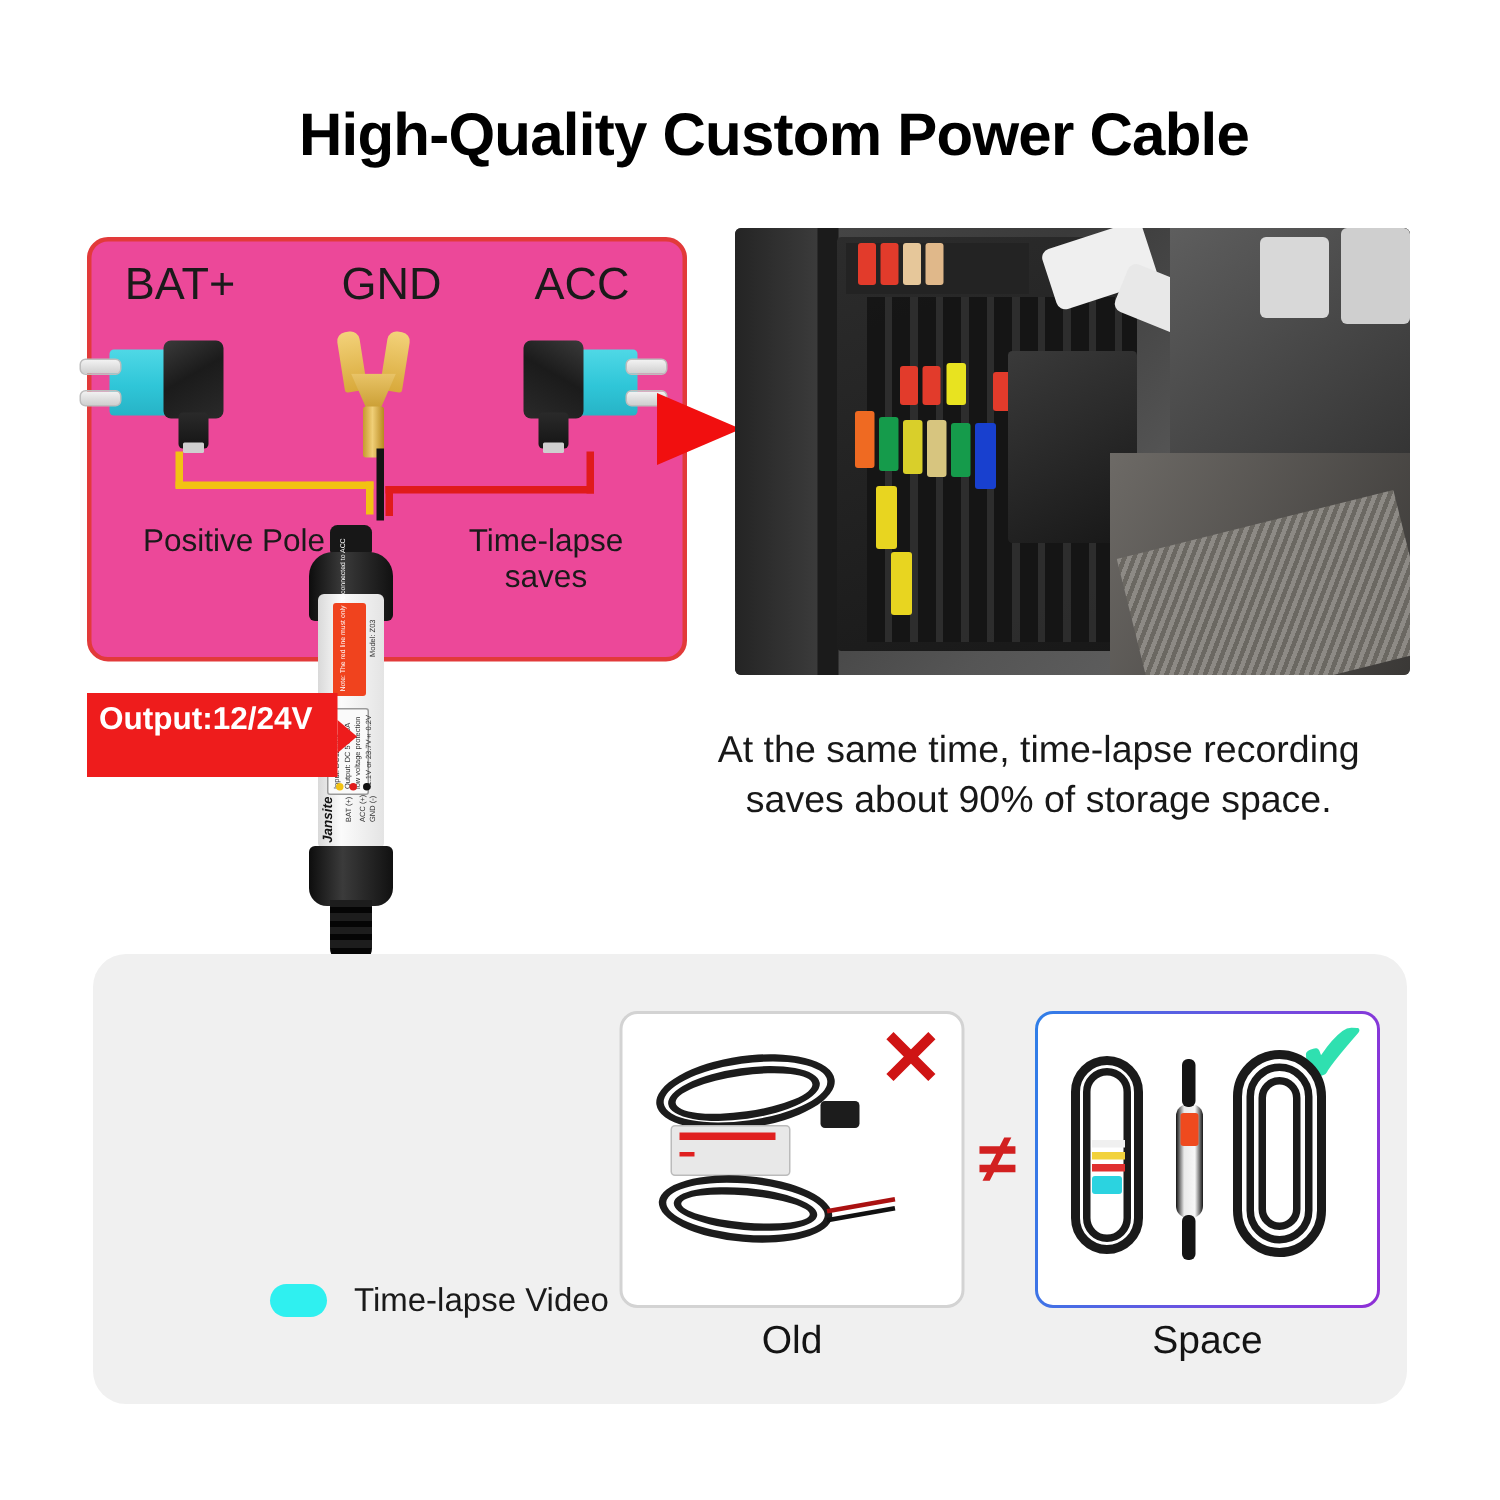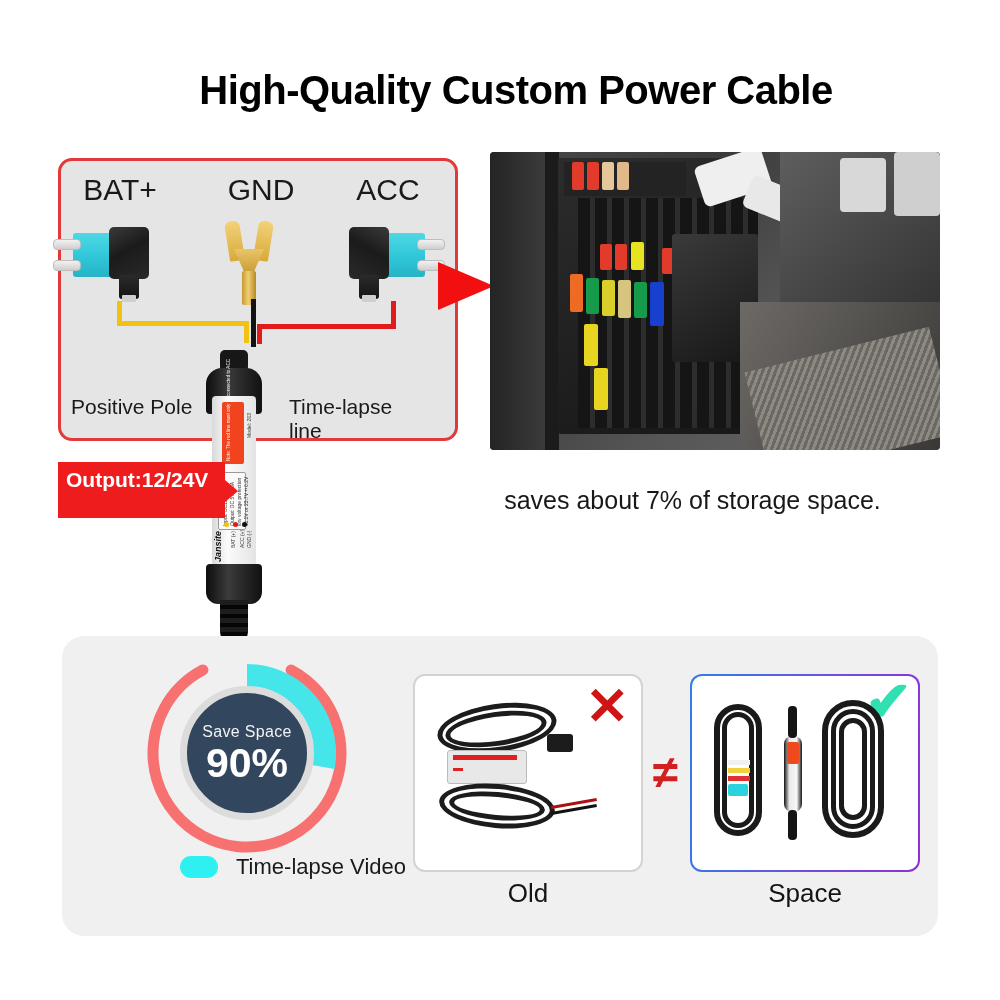--- a/index.html
+++ b/index.html
@@ -16,29 +16,28 @@
     text-align:center;
     font-size:40px; font-weight:bold; color:#000000;
     letter-spacing:-0.5px;
   }
 
   
   #diagram-box {
     position:absolute; left:58px; top:158px;
     width:400px; height:283px;
     border:3px solid #e23a3a; border-radius:14px;
-    background:#e5e5e5;
+    background:#ec4899;
   }
   .term-label {
     position:absolute; font-size:30px; color:#1a1a1a; text-align:center;
   }
   .wire-label {
-    position:absolute; font-size:21px; color:#1a1a1a; text-align:left;
+    position:absolute; font-size:21px; color:#1a1a1a; text-align:center;
     line-height:1.12;
-    margin-top:46px;
   }
 
   
   .fusetap { position:absolute; width:86px; height:56px; }
   .fusetap .blade {
     position:absolute; left:4px; top:6px; width:46px; height:44px;
     background:linear-gradient(180deg,#4fd8e6 0%,#2fc6d8 55%,#27b3c6 100%);
     border-radius:3px;
   }
   .fusetap .blade:before, .fusetap .blade:after{
@@ -272,21 +271,21 @@
   <div class="wire" style="left:183px;top:160px;width:5px;height:22px;background:#f2c213;"></div>
 
   <div class="wire" style="left:190px;top:138px;width:5px;height:48px;background:#131313;"></div>
 
   <div class="wire" style="left:330px;top:140px;width:5px;height:28px;background:#e01b1b;"></div>
   <div class="wire" style="left:196px;top:163px;width:139px;height:5px;background:#e01b1b;"></div>
   <div class="wire" style="left:196px;top:163px;width:5px;height:20px;background:#e01b1b;"></div>
 
   <div class="wire-label" style="left:10px;top:188px;width:170px;">Positive Pole</div>
   <div class="wire-label" style="left:228px;top:188px;width:150px;">Time-lapse</div>
-  <div class="wire-label" style="left:228px;top:212px;width:150px;">line</div>
+  <div class="wire-label" style="left:228px;top:212px;width:150px;">saves</div>
 </div>
 
 <div id="module">
   <div class="boot-top"></div>
   <div class="shellA"></div>
   <div class="label"></div>
   <div class="labelred">
     <div class="vtext white" style="left:4px;top:3px;height:56px;">Note: The red line must only be connected to ACC</div>
   </div>
   <div class="vtext" style="left:40px;top:32px;height:38px;">Model: Z03</div>
@@ -352,39 +351,26 @@
   <div class="fb" style="left:256px;top:30px;width:48px;height:34px;background:#e8e8e8;transform:rotate(22deg);border-radius:6px;"></div>
 
   <div class="fb" style="left:290px;top:0;width:160px;height:190px;background:linear-gradient(140deg,#5e5e5e,#2f2f2f);"></div>
   <div class="fb" style="left:350px;top:6px;width:46px;height:54px;background:#d8d8d8;border-radius:4px;"></div>
   <div class="fb" style="left:404px;top:0px;width:46px;height:64px;background:#cfcfcf;border-radius:4px;"></div>
   <div class="fb" style="left:250px;top:150px;width:200px;height:148px;background:linear-gradient(120deg,#6d6a66,#3a3836);"></div>
   <div class="fb" style="left:265px;top:196px;width:190px;height:110px;background:repeating-linear-gradient(125deg,#8d8a85 0 3px,#6b6862 3px 6px);transform:rotate(-14deg);"></div>
 </div>
 
 <div id="timelapse-note">
-  <div>saves about 7% of storage space.</div>
+  <div>At the same time, time-lapse recording</div>
+  <div>saves about 90% of storage space.</div>
 </div>
 
 <div id="bottom-panel">
 
-  <div id="donut-chart">
-
-    <svg width="262" height="210" viewBox="0 0 262 210" style="position:absolute;left:0;top:0;">
-      <circle cx="123" cy="105" r="94" fill="none" stroke="#f87171" stroke-width="11" stroke-linecap="round" stroke-dasharray="498 93" transform="rotate(-62 123 105)"></circle>
-    </svg>
-
-    <svg width="262" height="210" viewBox="0 0 262 210" style="position:absolute;left:0;top:0;">
-      <circle cx="123" cy="105" r="76" fill="none" stroke="#45e6ea" stroke-width="26" stroke-dasharray="133 345" transform="rotate(-90 123 105)"></circle>
-    </svg>
-    <div class="hub">
-      <div id="donut-label">Save Space</div>
-      <div id="donut-value">90%</div>
-    </div>
-  </div>
 
   <div id="donut-legend">
     <div class="legend-row">
       <div class="legend-chip" style="background:#2ff0f0;"></div>
       <div class="legend-text">Time-lapse Video</div>
     </div>
   </div>
 </div>
 
 <div id="card-old" class="cmp-card">

